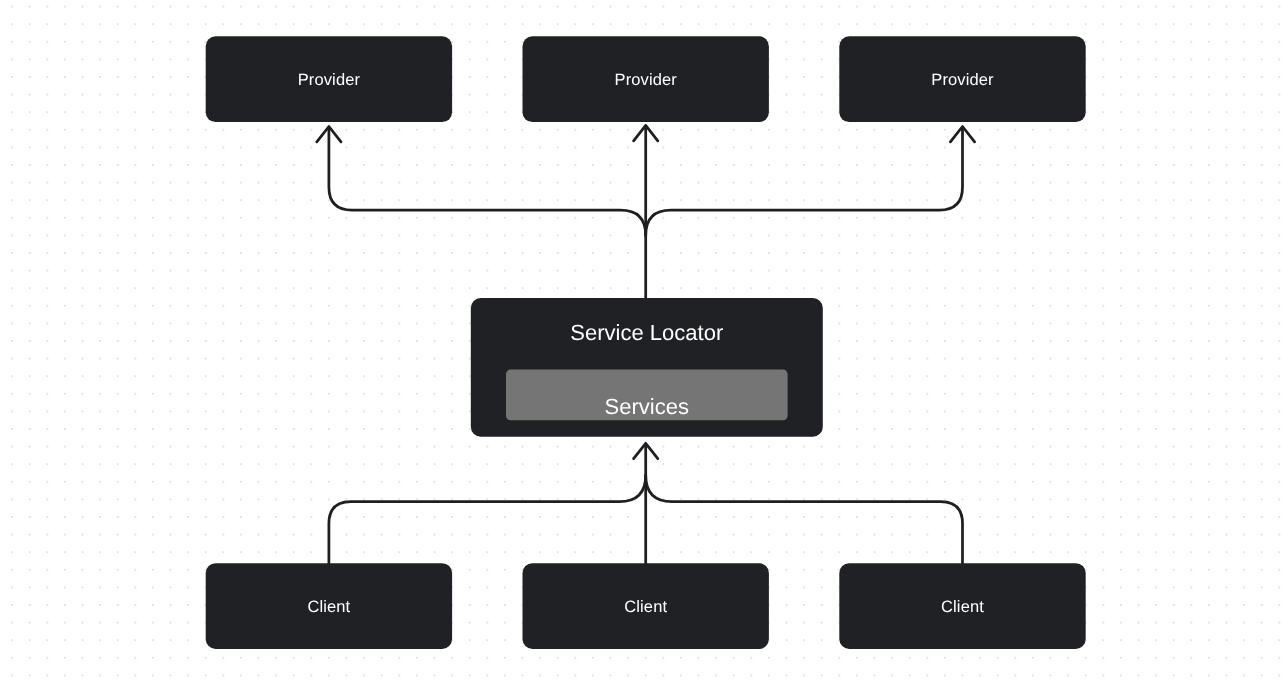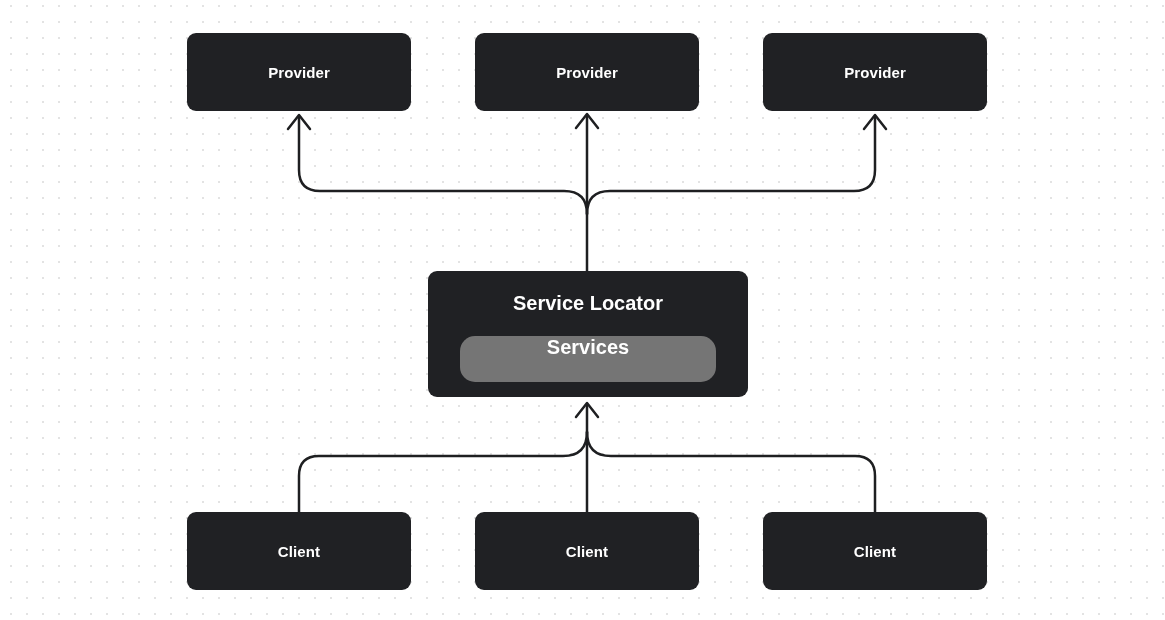--- a/index.html
+++ b/index.html
@@ -15,21 +15,20 @@
   .canvas {
     position: relative;
     width: 1165px;
     height: 620px;
     overflow: hidden;
     background-color: var(--background);
     background-image: radial-gradient(circle, var(--grid-dot) 1.2px, transparent 1.3px);
     background-size: 16px 16px;
     background-position: 3px 14px;
     font-family: "Liberation Sans", "DejaVu Sans", sans-serif;
-    font-weight: bold;
   }
   .arrows {
     position: absolute;
     left: 0; top: 0;
     width: 1165px; height: 620px;
     pointer-events: none;
   }
   .arrows path {
     fill: none;
     stroke: var(--arrow);
@@ -70,23 +69,23 @@
     align-items: center;
     justify-content: center;
   }
   .services-box {
     position: absolute;
     left: 32px;
     top: 65px;
     width: 256px;
     height: 46px;
     background: var(--services-fill);
-    border-radius: 15px;
+    border-radius: 4px;
     display: flex;
-    align-items: flex-start;
+    align-items: flex-end;
     justify-content: center;
     color: var(--node-text);
   }
   
   .provider-1 { left: 187px; top: 33px; }
   .provider-2 { left: 475px; top: 33px; }
   .provider-3 { left: 763px; top: 33px; }
   .client-1 { left: 187px; top: 512px; }
   .client-2 { left: 475px; top: 512px; }
   .client-3 { left: 763px; top: 512px; }

